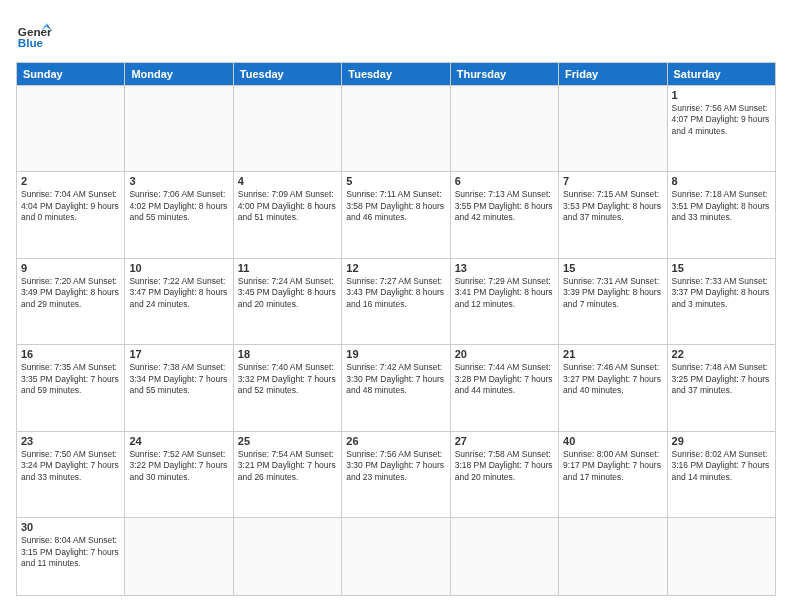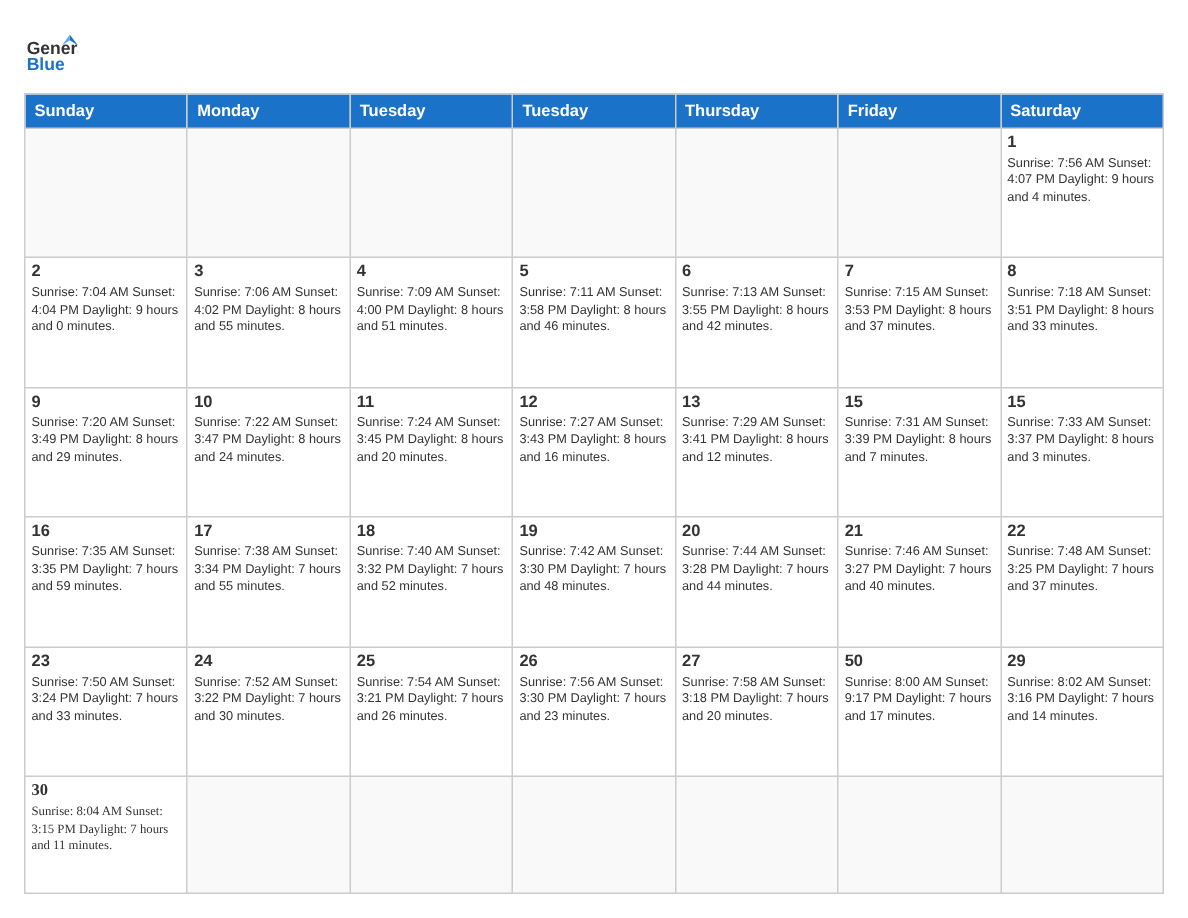--- a/index.html
+++ b/index.html
@@ -78,21 +78,20 @@
       color: #333;
       margin-bottom: 2px;
     }
     .day-info {
       font-size: 8.5px;
       line-height: 1.35;
       color: #333;
     }
     .last-row .day-cell {
       height: 70px;
-      font-family: Liberation Serif, serif;
     }
   </style>
 </head>
 <body>
 
 <div class="page">
   <div class="header">
     <div class="logo">
       <svg class="logo-icon" viewBox="0 0 40 40">
         <text x="2" y="22" font-size="13" font-weight="bold" fill="#333" font-family="Arial">General</text>
@@ -291,21 +290,21 @@
 Sunset: 3:30 PM
 Daylight: 7 hours and 23 minutes.</div>
           </td>
           <td class="day-cell">
             <div class="day-number">27</div>
             <div class="day-info">Sunrise: 7:58 AM
 Sunset: 3:18 PM
 Daylight: 7 hours and 20 minutes.</div>
           </td>
           <td class="day-cell">
-            <div class="day-number">50</div>
+            <div class="day-number">40</div>
             <div class="day-info">Sunrise: 8:00 AM
 Sunset: 9:17 PM
 Daylight: 7 hours and 17 minutes.</div>
           </td>
           <td class="day-cell">
             <div class="day-number">29</div>
             <div class="day-info">Sunrise: 8:02 AM
 Sunset: 3:16 PM
 Daylight: 7 hours and 14 minutes.</div>
           </td>

